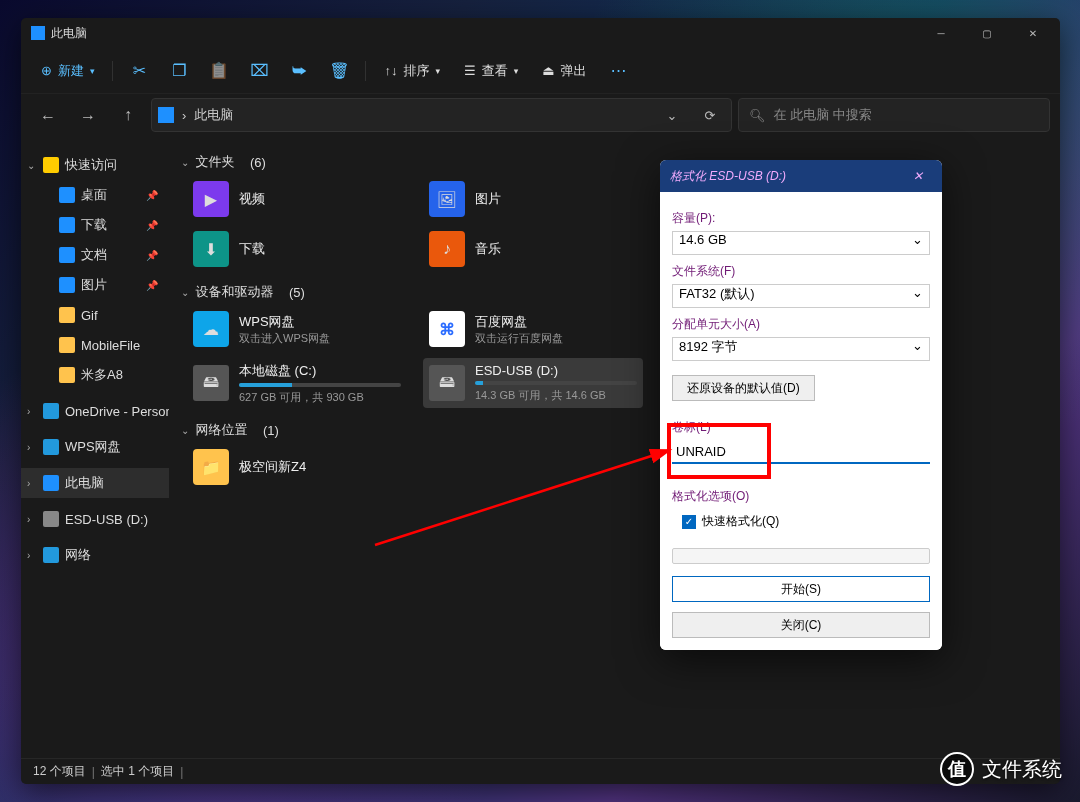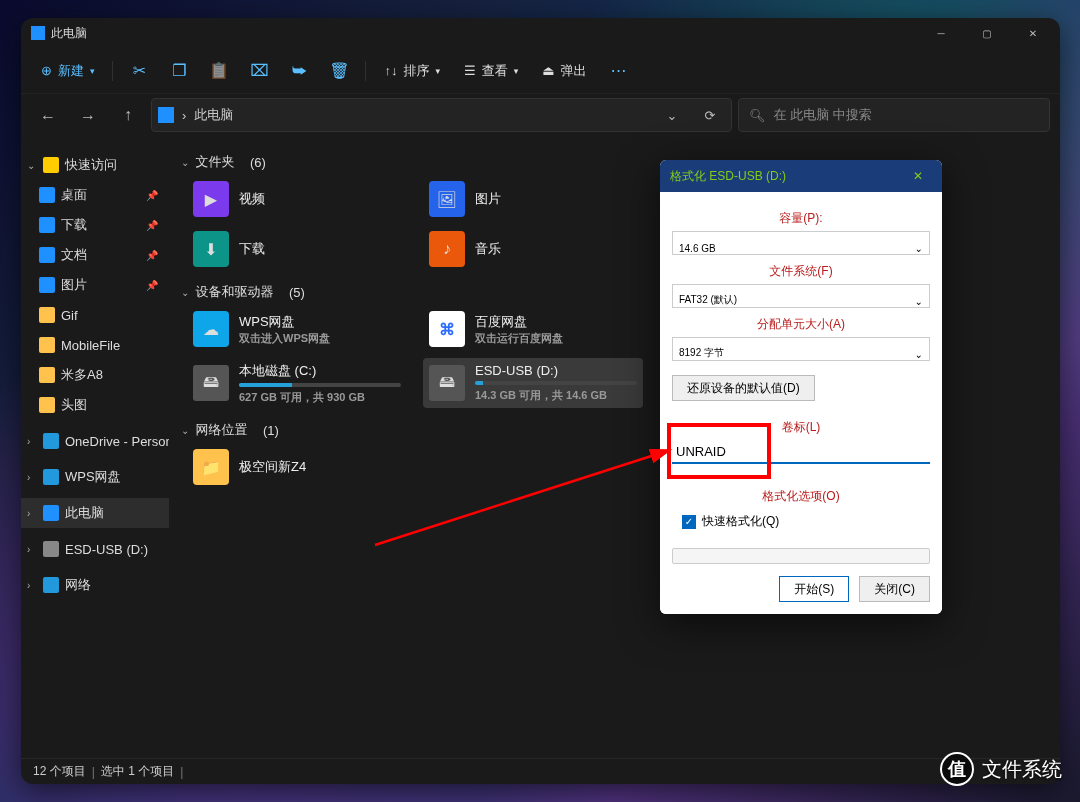--- a/index.html
+++ b/index.html
@@ -2,81 +2,81 @@
 <html><head>
 <meta charset="utf-8">
 <style>
   * { box-sizing: border-box; margin: 0; padding: 0; font-family: "Segoe UI", "Microsoft YaHei", sans-serif; }
   body { width: 1080px; height: 802px; background: #000; overflow: hidden; position: relative; }
   .desktop-bg { position: absolute; inset: 0; background: linear-gradient(135deg, #0a0a2e 0%, #16213e 25%, #0f3460 50%, #533483 75%, #1a1a2e 100%); }
   .desktop-bg::before { content:""; position:absolute; inset:0; background:
     radial-gradient(circle at 15% 85%, rgba(200,50,200,0.4), transparent 30%),
     radial-gradient(circle at 85% 15%, rgba(50,200,100,0.25), transparent 30%),
     radial-gradient(circle at 50% 50%, rgba(50,50,200,0.3), transparent 40%); }
-  .window { position: absolute; left: 21px; top: 18px; width: 1039px; height: 766px; background: #1a1a1a; border-radius: 12px; overflow: hidden; display: flex; flex-direction: column; box-shadow: 0 8px 30px rgba(0,0,0,0.6); }
+  .window { position: absolute; left: 21px; top: 18px; width: 1039px; height: 766px; background: #1a1a1a; border-radius: 5px; overflow: hidden; display: flex; flex-direction: column; box-shadow: 0 8px 30px rgba(0,0,0,0.6); }
   .titlebar { height: 30px; display: flex; align-items: center; padding: 0 4px 0 10px; color: #ddd; font-size: 12px; }
   .titlebar .title-icon { width:14px; height:14px; background:#1e90ff; margin-right:6px; }
   .titlebar .spacer { flex:1; }
   .win-ctrl { width: 46px; height: 30px; display:flex; align-items:center; justify-content:center; color:#bbb; font-size:10px; }
   .toolbar { height: 46px; display:flex; align-items:center; gap: 4px; padding: 0 10px; border-bottom: 1px solid rgba(255,255,255,0.04); }
   .tb-btn { height: 32px; padding: 0 10px; display:flex; align-items:center; gap:6px; color:#5abfff; font-size:13px; border-radius:4px; }
   .tb-icon-only { width:36px; height:32px; display:flex;align-items:center;justify-content:center; color:#5abfff; }
   .tb-text-item { height:32px; padding:0 10px; display:flex;align-items:center; gap:6px; color:#ddd; font-size:13px; }
   .tb-sep { width:1px; height:20px; background:rgba(255,255,255,0.1); margin:0 4px; }
   .navbar { height: 48px; display:flex; align-items:center; gap:6px; padding: 0 10px 6px 10px; }
   .nav-icon { width:34px;height:34px;display:flex;align-items:center;justify-content:center;color:#bbb; }
   .addressbar { flex:1; height:34px; background:#232323; border:1px solid #333; border-radius:4px; display:flex;align-items:center; padding:0 6px; gap:8px; color:#ccc; font-size:13px; }
   .addressbar .crumb-icon{width:16px;height:16px;background:#1e90ff;}
   .addressbar .addr-spacer{flex:1;}
   .addressbar .addr-btn{width:30px;display:flex;justify-content:center;color:#bbb;}
   .searchbar { width:312px; height:34px; background:#232323; border:1px solid #333; border-radius:4px; display:flex;align-items:center; padding:0 10px; gap:8px; color:#888; font-size:13px; }
   .body { flex:1; display:flex; overflow:hidden; }
   .sidebar { width:148px; background:#1a1a1a; padding:8px 0; font-size:13px; color:#ddd; overflow:hidden; }
   .side-item { height:30px; display:flex;align-items:center; gap:6px; padding:0 10px 0 22px; position:relative; white-space:nowrap; overflow:hidden; }
-  .side-item.sub { padding-left:18px; }
+  .side-item.sub { padding-left:38px; }
   .side-item .chev { position:absolute; left:6px; color:#aaa; font-size:10px; }
   .side-item .pin { margin-left:auto; color:#666; font-size:10px; }
   .side-item.selected { background:#2d2d2d; }
   .s-ico { width:16px;height:16px; display:inline-block; border-radius:2px; flex-shrink:0;}
   .star{background:#ffcc00;}
   .blue{background:#1e90ff;}
   .fold{background:#ffc34d;}
   .cloud{background:#2299dd;}
   .disk{background:#888;}
   .net{background:#2299dd;}
   .content { flex:1; background:#1a1a1a; color:#ddd; padding:6px 12px; overflow:hidden; position:relative; }
   .group-header { height:28px; display:flex;align-items:center; gap:6px; color:#ddd; font-size:13px; }
   .group-header .chev{font-size:10px;color:#aaa;}
   .tile-row { display:flex; gap:16px; flex-wrap:wrap; margin:2px 0 8px 6px; }
   .tile { width:220px; height:42px; display:flex;align-items:center; gap:10px; border-radius:4px; padding:2px 6px; }
   .tile-icon { width:36px;height:36px; border-radius:4px; display:flex;align-items:center;justify-content:center; }
   .tile-name { font-size:13px; color:#eee; }
-  .tile-sub { font-size:11px; color:#999;font-weight:bold; }
+  .tile-sub { font-size:11px; color:#999; }
   .drive { width:220px; height:50px; display:flex; gap:10px; padding:4px 6px; border-radius:4px; align-items:center; }
   .drive.selected { background:#3a3a3a; }
   .drive-icon { width:36px;height:36px; background:#555; border-radius:3px; display:flex;align-items:center;justify-content:center; }
   .drive-info { flex:1; }
   .drive-bar { height:4px; background:#444; border-radius:2px; margin:3px 0; overflow:hidden; }
   .drive-bar-fill { height:100%; background:#26a0da; }
   .statusbar { height:26px; border-top:1px solid rgba(255,255,255,0.06); display:flex;align-items:center; padding:0 12px; gap:6px; font-size:12px; color:#ccc; }
   
   .dialog { position:absolute; left:660px; top:160px; width:282px; background:#fff; border-radius:6px; box-shadow:0 10px 40px rgba(0,0,0,0.6); overflow:hidden; color:#000; font-size:12px; }
-  .dlg-title { background:#1a3d7a; color:#84cc16; height:32px; display:flex;align-items:center; padding:0 10px; font-size:12px; }
+  .dlg-title { background:#1a3d7a; color:#f0abfc; height:32px; display:flex;align-items:center; padding:0 10px; font-size:12px;font-style:italic; }
   .dlg-title .spacer{flex:1;}
   .dlg-close { width:28px;text-align:center; }
   .dlg-body { padding:10px 12px; background:#fff; }
-  .dlg-label { margin:8px 0 4px 0; color:#b91c1c;text-align:center; }
-  .dlg-select { width:100%; height:24px; border:1px solid #ccc; background:#fff; padding:0 6px; display:flex;align-items:flex-end; justify-content:space-between; font-size:10px; }
+  .dlg-label { margin:8px 0 4px 0; color:#701a75; }
+  .dlg-select { width:100%; height:24px; border:1px solid #ccc; background:#fff; padding:0 6px; display:flex;align-items:flex-start; justify-content:space-between; font-size:13px; }
   .dlg-btn { height:26px; padding:0 14px; border:1px solid #bbb; background:#efefef; display:inline-flex;align-items:center;justify-content:center; font-size:12px; }
   .dlg-btn.primary { background:#fff; border:1px solid #0067c0; }
   .dlg-input { width:100%; height:24px; border:none; border-bottom:2px solid #0067c0; padding:2px 4px; font-size:13px; outline:none; }
   .dlg-check { display:flex;align-items:center;gap:6px; margin:8px 0 4px 10px; }
   .dlg-check .box{ width:14px;height:14px;background:#0067c0;display:flex;align-items:center;justify-content:center;color:#fff;font-size:10px; }
   .dlg-progress { height:16px; border:1px solid #ccc; background:#f5f5f5; margin:18px 0 12px 0; border-radius:2px; }
-  .dlg-footer { display:flex; justify-content:flex-end; gap:10px; padding:0 0 2px 0; }
+  .dlg-footer { display:flex; justify-content:flex-end; gap:10px; padding:0 0 2px 0;flex-direction:column; }
   .redbox { position:absolute; border:4px solid #ff0000; pointer-events:none; }
   .arrow { position:absolute; pointer-events:none; }
   .watermark { position:absolute; right:18px; bottom:16px; display:flex;align-items:center;gap:8px;color:#fff; font-size:20px; font-weight:500; text-shadow:0 1px 3px rgba(0,0,0,0.8); }
   .watermark .circ{width:34px;height:34px;border-radius:50%;background:rgba(0,0,0,0.55);border:2px solid #fff;display:flex;align-items:center;justify-content:center;font-weight:bold;font-size:18px;}
   svg { display:block; }
 </style>
 </head>
 <body>
 
 <div class="desktop-bg"></div>
@@ -187,24 +187,20 @@
           <span>Gif</span>
         </div>
       <div class="side-item sub">
           <span class="s-ico fold"></span>
           <span>MobileFile</span>
         </div>
       <div class="side-item sub">
           <span class="s-ico fold"></span>
           <span>米多A8</span>
         </div>
-      <div class="side-item sub">
-          <span class="s-ico fold"></span>
-          <span>头图</span>
-        </div>
       <div style="height:6px"></div>
       <div class="side-item">
           <span class="chev">›</span>
           <span class="s-ico cloud"></span>
           <span>OneDrive - Personal</span>
         </div>
       <div style="height:6px"></div>
       <div class="side-item">
           <span class="chev">›</span>
           <span class="s-ico cloud"></span>

